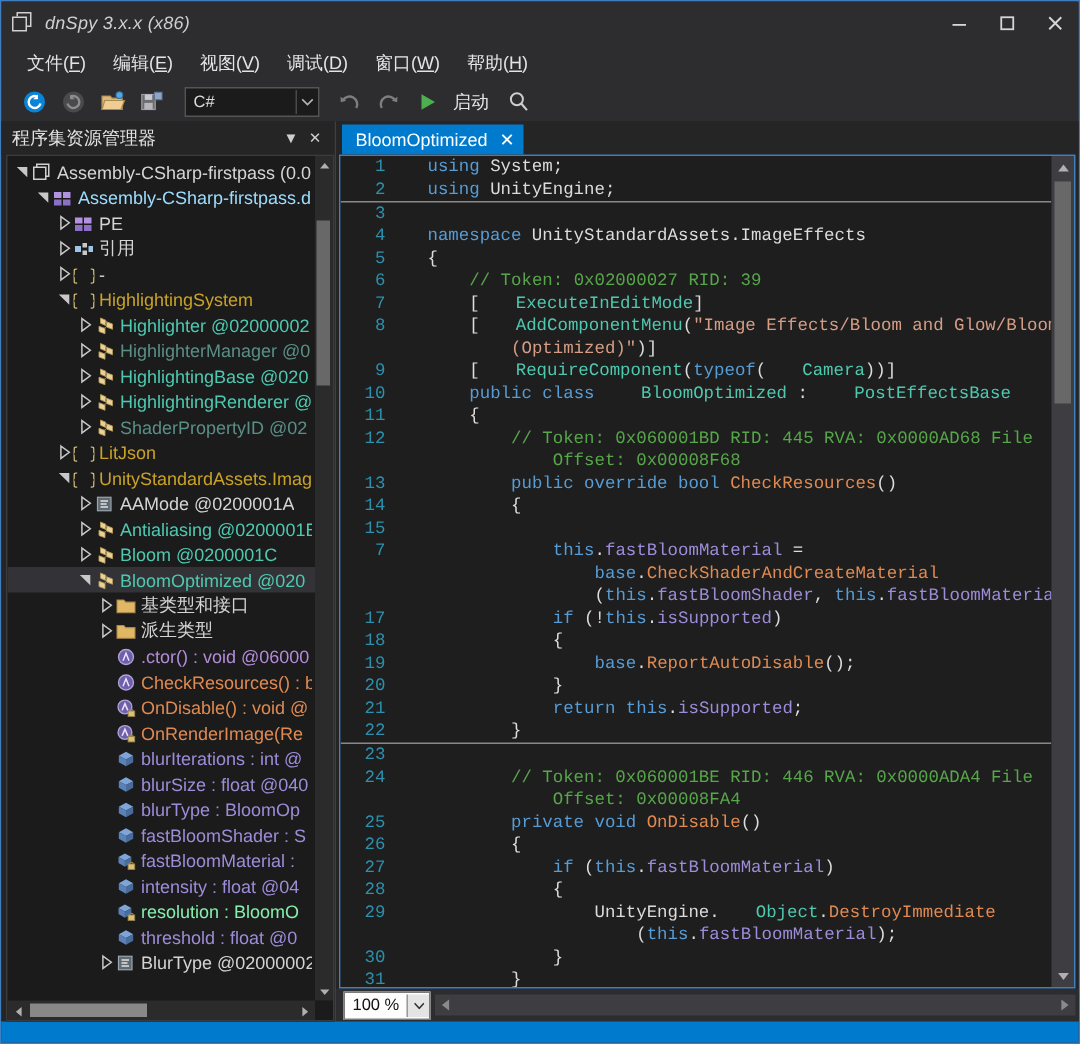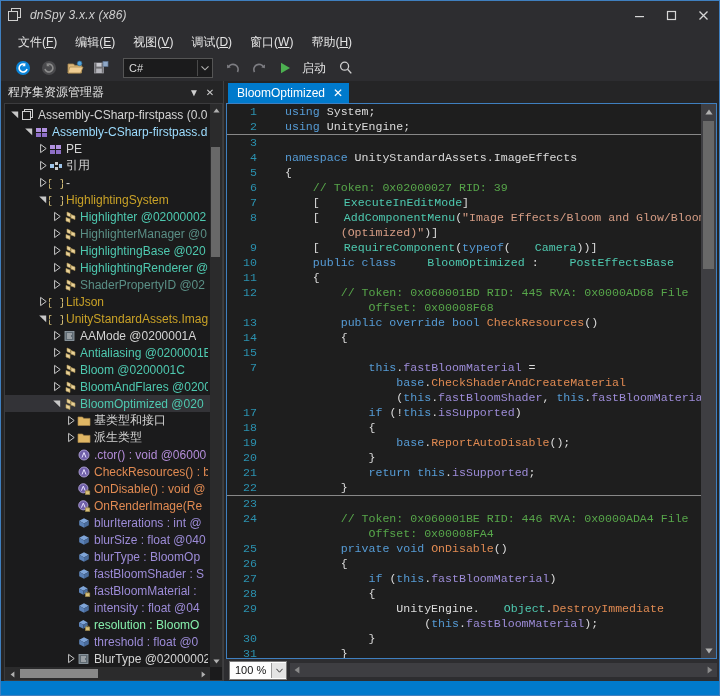--- a/index.html
+++ b/index.html
@@ -528,37 +528,20 @@
               </span>
               <span class="ico">
                 <svg width="14" height="14" viewBox="0 0 14 14">
                   <path d="M4 2 L7.5 3.5 L7.5 7 L4 5.5 Z" fill="#e9d29a" stroke="#b79a56" stroke-width=".6"></path>
                   <path d="M8 4.5 L12 6 L12 9.5 L8 8 Z" fill="#e9d29a" stroke="#b79a56" stroke-width=".6"></path>
                   <path d="M3 7.5 L7 9 L7 12.5 L3 11 Z" fill="#e9d29a" stroke="#b79a56" stroke-width=".6"></path>
                   <path d="M7.2 5.5 L8.4 6 M6.8 8.6 L7.6 8.2" stroke="#8f7c49" stroke-width=".9"></path>
                 </svg>
               </span>
               <span class="lbl" style="color:#4ec9b0">Bloom @0200001C</span>
-            </div>
-            <div class="node">
-              <span style="flex:0 0 46px"></span>
-              <span class="exp">
-                <svg width="10" height="11" viewBox="0 0 10 11">
-                  <path d="M2.6 1.4 L8.2 5.5 L2.6 9.6 Z" fill="none" stroke="#c8c8c8" stroke-width="1"></path>
-                </svg>
-              </span>
-              <span class="ico">
-                <svg width="14" height="14" viewBox="0 0 14 14">
-                  <path d="M4 2 L7.5 3.5 L7.5 7 L4 5.5 Z" fill="#e9d29a" stroke="#b79a56" stroke-width=".6"></path>
-                  <path d="M8 4.5 L12 6 L12 9.5 L8 8 Z" fill="#e9d29a" stroke="#b79a56" stroke-width=".6"></path>
-                  <path d="M3 7.5 L7 9 L7 12.5 L3 11 Z" fill="#e9d29a" stroke="#b79a56" stroke-width=".6"></path>
-                  <path d="M7.2 5.5 L8.4 6 M6.8 8.6 L7.6 8.2" stroke="#8f7c49" stroke-width=".9"></path>
-                </svg>
-              </span>
-              <span class="lbl" style="color:#4ec9b0">BloomAndFlares @0200</span>
             </div>
             <div class="node sel">
               <span style="flex:0 0 46px"></span>
               <span class="exp">
                 <svg width="10" height="11" viewBox="0 0 10 11">
                   <path d="M1.2 2.4 L8.2 2.4 L8.2 9.2 Z" fill="#c8c8c8"></path>
                 </svg>
               </span>
               <span class="ico">
                 <svg width="14" height="14" viewBox="0 0 14 14">

